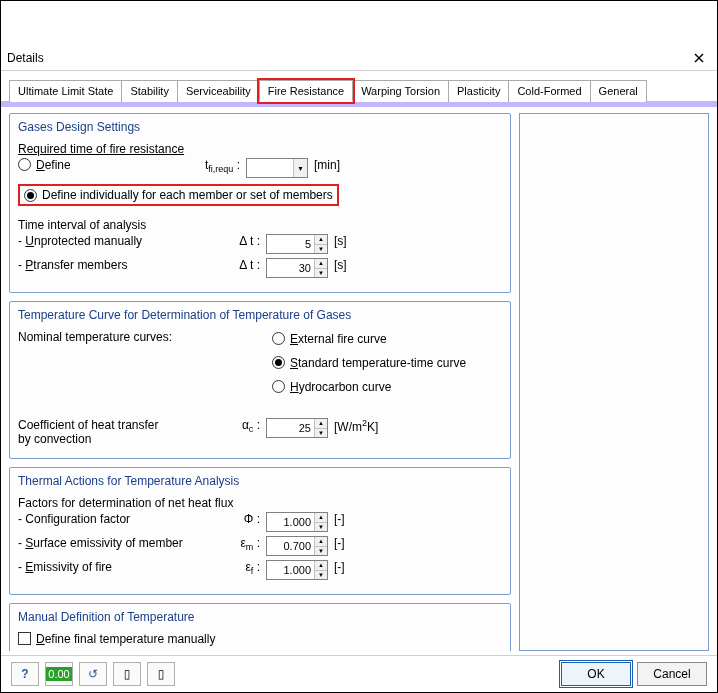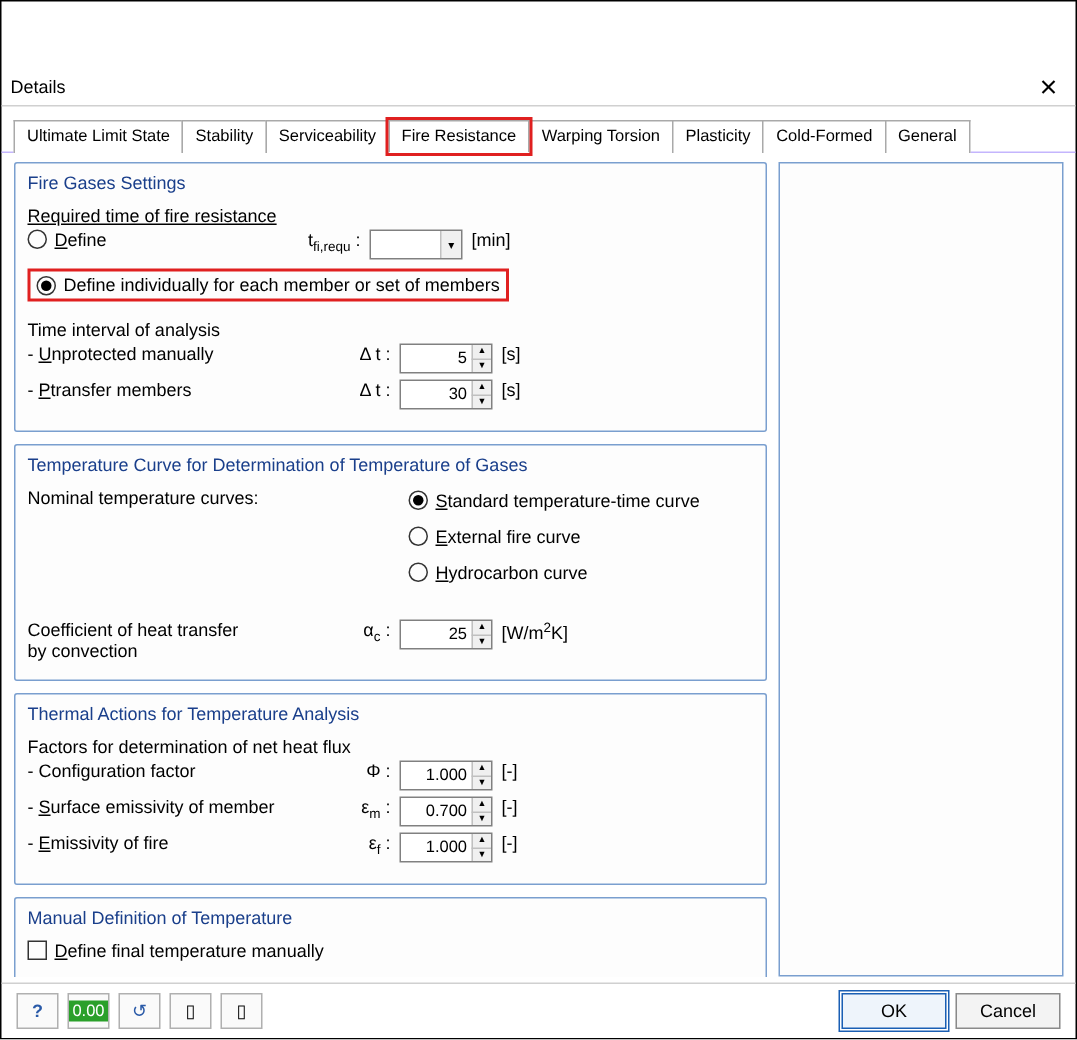--- a/index.html
+++ b/index.html
@@ -28,21 +28,21 @@
   }
   .titlebar .title { flex: 1; font-size: 12px; }
   .titlebar .close {
     width: 24px; height: 20px;
     display: flex; align-items: center; justify-content: center;
     cursor: pointer;
   }
   .tabs {
     display: flex;
     padding: 8px 8px 0 8px;
-    border-bottom: 1px solid #c4b5fd;
+    border-bottom: 6px solid #c4b5fd;
   }
   .tab {
     padding: 4px 8px;
     border: 1px solid #a9a9a9;
     border-bottom: none;
     background: #fff;
     margin-right: -1px;
     font-size: 11px;
     cursor: pointer;
     position: relative;
@@ -225,21 +225,21 @@
     <div class="tab">Warping Torsion</div>
     <div class="tab">Plasticity</div>
     <div class="tab">Cold-Formed</div>
     <div class="tab">General</div>
   </div>
 
   <div class="content-row">
     <div class="left-pane">
 
       <div class="group">
-        <div class="group-title">Fire Gases Settings</div>
+        <div class="group-title">Gases Design Settings</div>
         <div>
           <span class="under">Required time of fire resistance</span>
         </div>
         <div class="row">
           <span class="radio"></span>
           <span style="width:150px;"><span class="under">D</span><span>efine</span></span>
           <span class="sym-col" style="width:60px;">t<sub>fi,requ</sub> :</span>
           <div class="combo">
             <span class="cv"></span>
             <span class="cd">▾</span>
@@ -278,32 +278,32 @@
           </div>
           <span class="unit-col">[s]</span>
         </div>
       </div>
 
       <div class="group">
         <div class="group-title">Temperature Curve for Determination of Temperature of Gases</div>
         <div class="row" style="align-items:flex-start;gap:24px;">
           <span style="width:230px;">Nominal temperature curves:</span>
           <div>
+            <div class="row">
+              <span class="radio"></span>
+              <span><span class="under">E</span><span>xternal fire curve</span></span>
+            </div>
             <div class="row">
               <span class="radio">
                   <span class="dot"></span>
                 </span>
               <span><span class="under">S</span><span>tandard temperature-time curve</span></span>
             </div>
             <div class="row">
               <span class="radio"></span>
-              <span><span class="under">E</span><span>xternal fire curve</span></span>
-            </div>
-            <div class="row">
-              <span class="radio"></span>
               <span><span class="under">H</span><span>ydrocarbon curve</span></span>
             </div>
           </div>
         </div>
         <div style="height:10px;"></div>
         <div class="row">
           <span style="width:200px;">
             <div>Coefficient of heat transfer</div>
             <div>by convection</div>
           </span>

